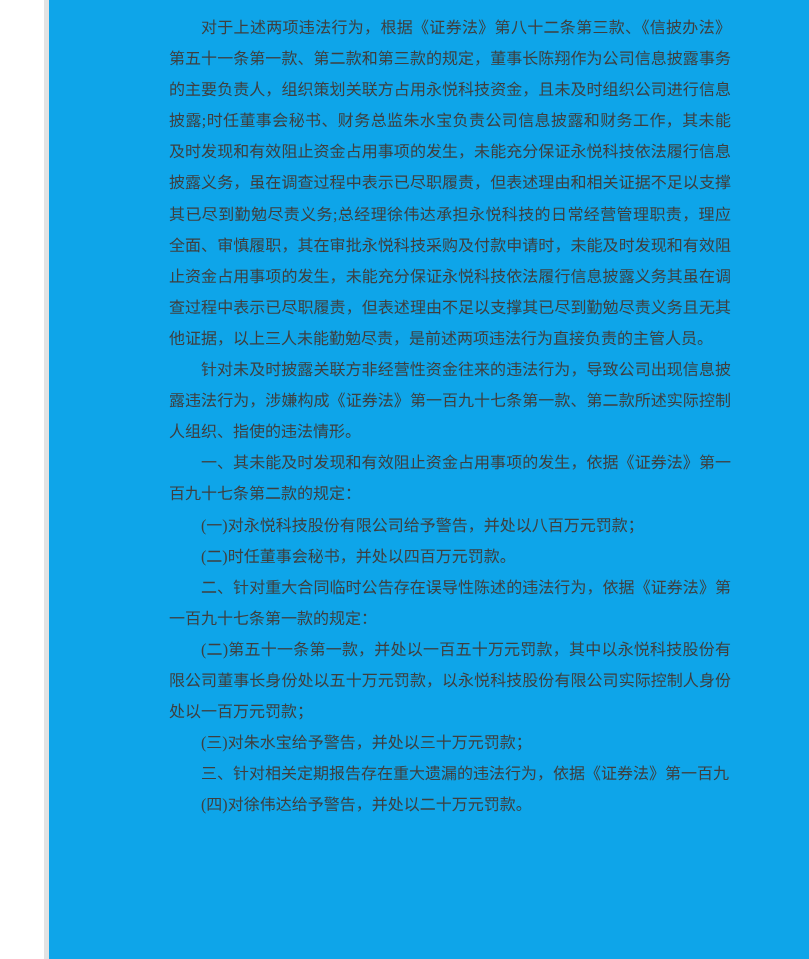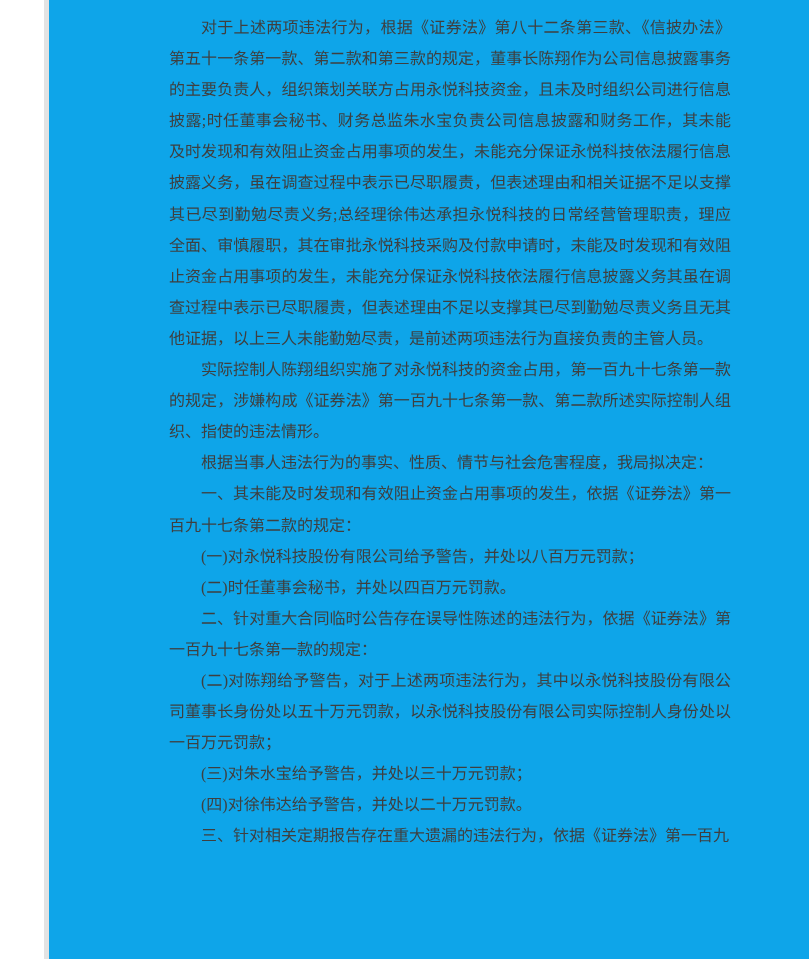--- a/index.html
+++ b/index.html
@@ -52,26 +52,25 @@
     text-indent: 32px;
     word-break: normal;
   }
 </style>
 </head>
 <body style="background: rgb(255, 255, 255);">
 
 <div class="page">
   <div class="doc-content" style="color: rgb(63, 63, 63);">
       <p class="para">对于上述两项违法行为，根据《证券法》第八十二条第三款、《信披办法》第五十一条第一款、第二款和第三款的规定，董事长陈翔作为公司信息披露事务的主要负责人，组织策划关联方占用永悦科技资金，且未及时组织公司进行信息披露;时任董事会秘书、财务总监朱水宝负责公司信息披露和财务工作，其未能及时发现和有效阻止资金占用事项的发生，未能充分保证永悦科技依法履行信息披露义务，虽在调查过程中表示已尽职履责，但表述理由和相关证据不足以支撑其已尽到勤勉尽责义务;总经理徐伟达承担永悦科技的日常经营管理职责，理应全面、审慎履职，其在审批永悦科技采购及付款申请时，未能及时发现和有效阻止资金占用事项的发生，未能充分保证永悦科技依法履行信息披露义务其虽在调查过程中表示已尽职履责，但表述理由不足以支撑其已尽到勤勉尽责义务且无其他证据，以上三人未能勤勉尽责，是前述两项违法行为直接负责的主管人员。</p>
-      <p class="para">实际控制人陈翔组织实施了对永悦科技的资金占用，第一百九十七条第一款的规定，涉嫌构成《证券法》第一百九十七条第一款、第二款所述实际控制人组织、指使的违法情形。</p>
-      <p class="para">根据当事人违法行为的事实、性质、情节与社会危害程度，我局拟决定：</p>
+      <p class="para">针对未及时披露关联方非经营性资金往来的违法行为，导致公司出现信息披露违法行为，涉嫌构成《证券法》第一百九十七条第一款、第二款所述实际控制人组织、指使的违法情形。</p>
       <p class="para">一、其未能及时发现和有效阻止资金占用事项的发生，依据《证券法》第一百九十七条第二款的规定：</p>
       <p class="para">(一)对永悦科技股份有限公司给予警告，并处以八百万元罚款；</p>
       <p class="para">(二)时任董事会秘书，并处以四百万元罚款。</p>
       <p class="para">二、针对重大合同临时公告存在误导性陈述的违法行为，依据《证券法》第一百九十七条第一款的规定：</p>
-      <p class="para">(二)对陈翔给予警告，对于上述两项违法行为，其中以永悦科技股份有限公司董事长身份处以五十万元罚款，以永悦科技股份有限公司实际控制人身份处以一百万元罚款；</p>
+      <p class="para">(二)第五十一条第一款，并处以一百五十万元罚款，其中以永悦科技股份有限公司董事长身份处以五十万元罚款，以永悦科技股份有限公司实际控制人身份处以一百万元罚款；</p>
       <p class="para">(三)对朱水宝给予警告，并处以三十万元罚款；</p>
+      <p class="para">三、针对相关定期报告存在重大遗漏的违法行为，依据《证券法》第一百九</p>
       <p class="para">(四)对徐伟达给予警告，并处以二十万元罚款。</p>
-      <p class="para">三、针对相关定期报告存在重大遗漏的违法行为，依据《证券法》第一百九</p>
     </div>
   <div class="gutter gutter-left" style="background: rgb(227, 227, 227);"></div>
   <div class="gutter gutter-right" style="background: rgb(229, 229, 229);"></div>
 </div>
 
 </body></html>

